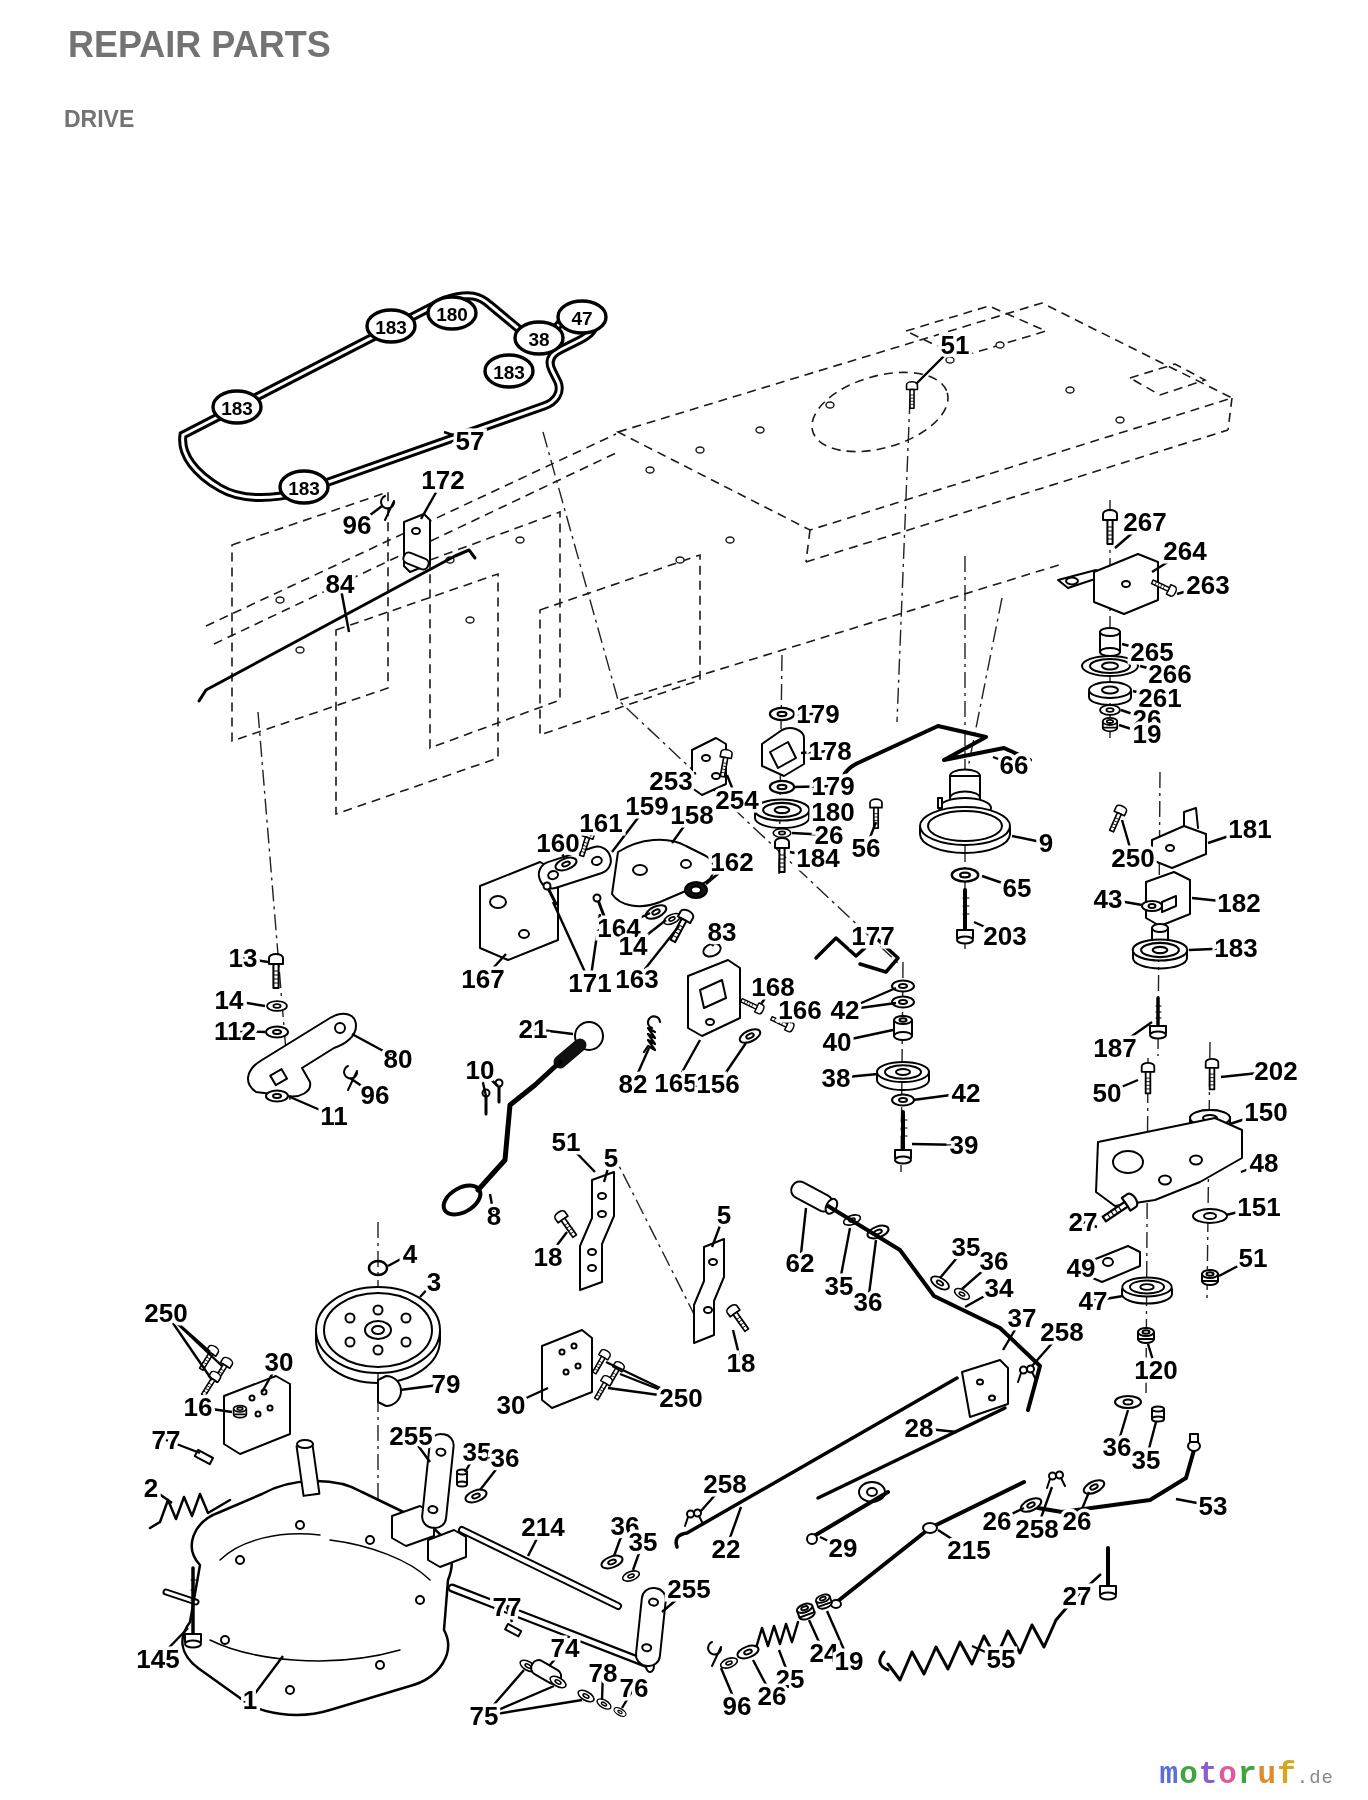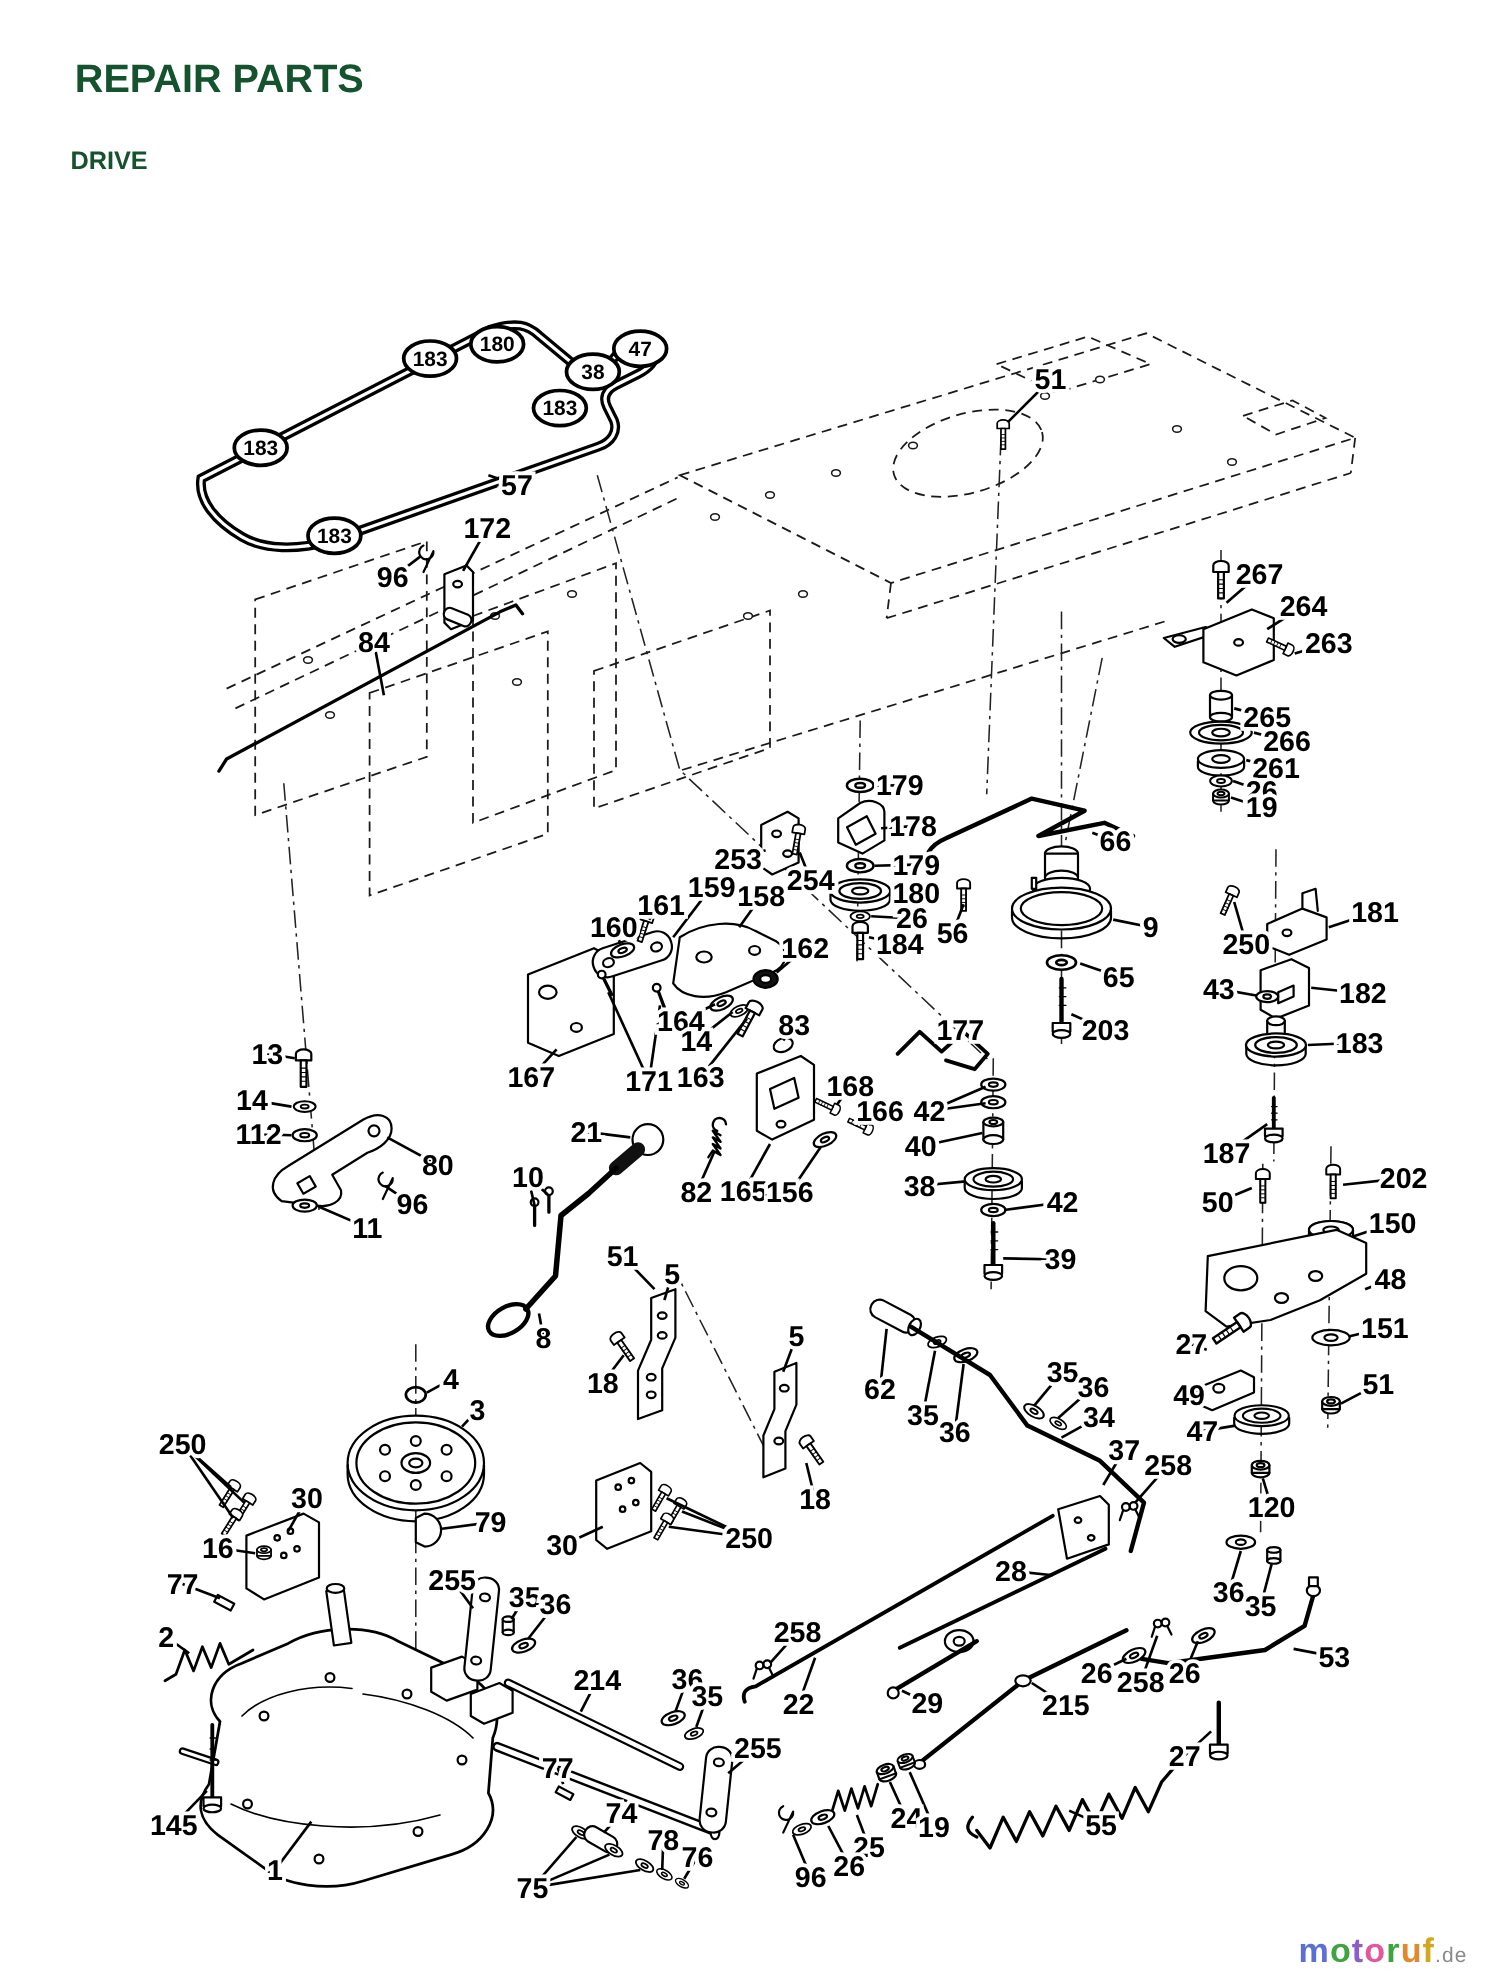--- a/index.html
+++ b/index.html
@@ -1,29 +1,29 @@
 <!DOCTYPE html>
 <html><head>
 <meta charset="utf-8">
 <style>
   html,body{margin:0;padding:0;background:#fff;}
   #page{position:relative;width:1368px;height:1800px;background:#fff;overflow:hidden;
         font-family:"Liberation Sans",sans-serif;}
   #dsvg{position:absolute;left:0;top:0;}
-  .hdr{position:absolute;color:#14532d;white-space:nowrap;margin-top:27px;}
+  .hdr{position:absolute;color:#737373;white-space:nowrap;}
   #title{left:68px;top:24px;font-size:36px;font-weight:bold;letter-spacing:0px;}
   #subtitle{left:150px;top:70px;font-size:29px;font-weight:bold;}
   #section{left:64px;top:106px;font-size:23px;font-weight:bold;}
   .callout{font:bold 26px "Liberation Sans",sans-serif;fill:#000;stroke:#fff;stroke-width:7px;
            paint-order:stroke;text-anchor:middle;dominant-baseline:central;}
   .belt-callout{font:bold 19px "Liberation Sans",sans-serif;fill:#000;text-anchor:middle;
            dominant-baseline:central;}
   .leader{stroke:#000;stroke-width:2.4;}
   .beltlab ellipse{fill:#fff;stroke:#000;stroke-width:3.4;}
-  #watermark{position:absolute;right:34px;bottom:8px;font-family:Liberation Sans, sans-serif;
+  #watermark{position:absolute;right:34px;bottom:8px;font-family:Liberation Mono, monospace;
              font-size:31px;font-weight:bold;letter-spacing:1px;}
   #watermark .suf{font-size:19px;font-weight:normal;}
 </style>
 </head>
 <body>
 
 <div id="page">
 
   <div id="title" class="hdr">REPAIR PARTS</div>
   <div id="section" class="hdr">DRIVE</div>

